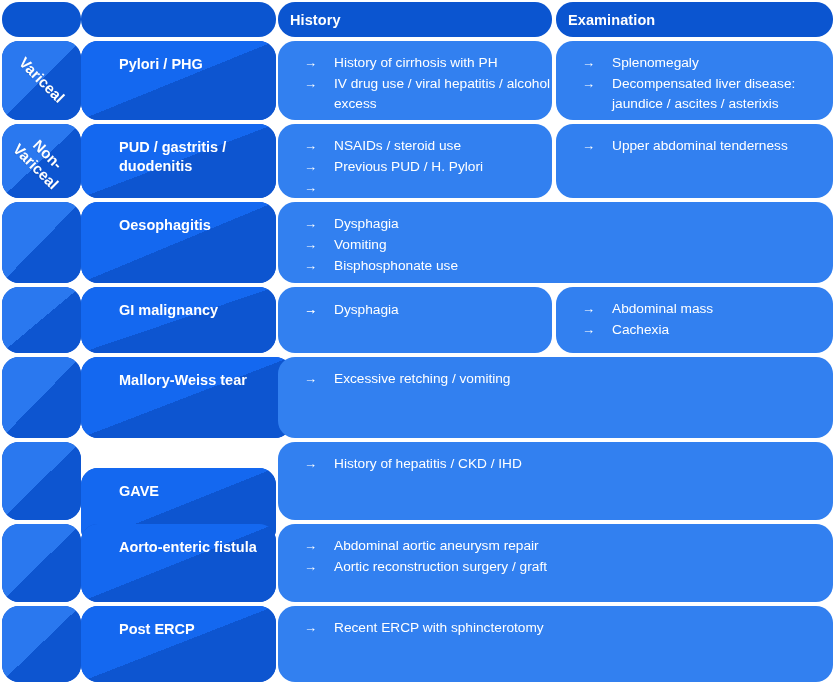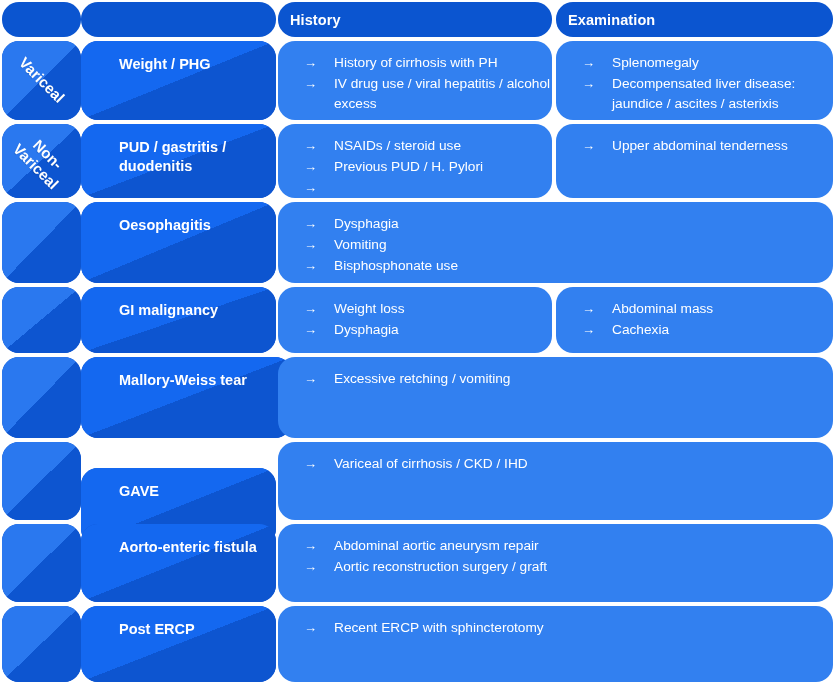--- a/index.html
+++ b/index.html
@@ -140,21 +140,21 @@
       <span class="hdr-label">Examination</span>
     </div>
     <div class="cell cat-cell" style="left: 2px; top: 41px; width: 79px; height: 79px;">
       <div class="wedge"></div>
       <div class="cat-label">
         <span>Variceal</span>
       </div>
     </div>
     <div class="cell cond-cell" style="left: 81px; top: 41px; width: 195px; height: 79px;">
       <div class="shade"></div>
-      <div class="cond-label">Weight / PHG</div>
+      <div class="cond-label">Pylori / PHG</div>
     </div>
     <div class="cell content-cell" style="left: 278px; top: 41px; width: 274px; height: 79px;">
       <ul class="bullets">
         <li>
           <span class="arrow">→</span>
           <span class="txt">History of cirrhosis with PH</span>
         </li>
         <li>
           <span class="arrow">→</span>
           <span class="txt">IV drug use / viral hepatitis / alcohol excess</span>
@@ -234,21 +234,20 @@
       <div class="wedge"></div>
     </div>
     <div class="cell cond-cell" style="left: 81px; top: 287px; width: 195px; height: 66px; text-decoration: underline;">
       <div class="shade"></div>
       <div class="cond-label">GI malignancy</div>
     </div>
     <div class="cell content-cell" style="left: 278px; top: 287px; width: 274px; height: 66px;">
       <ul class="bullets">
         <li>
           <span class="arrow">→</span>
-          <span class="txt">Weight loss</span>
         </li>
         <li>
           <span class="arrow">→</span>
           <span class="txt">Dysphagia</span>
         </li>
       </ul>
     </div>
     <div class="cell content-cell" style="left: 556px; top: 287px; width: 277px; height: 66px;">
       <ul class="bullets">
         <li>
@@ -280,21 +279,21 @@
       <div class="wedge"></div>
     </div>
     <div class="cell cond-cell" style="left: 81px; top: 468px; width: 195px; height: 78px;">
       <div class="shade"></div>
       <div class="cond-label">GAVE</div>
     </div>
     <div class="cell content-cell" style="left: 278px; top: 442px; width: 555px; height: 78px;">
       <ul class="bullets">
         <li>
           <span class="arrow">→</span>
-          <span class="txt">Variceal of cirrhosis / CKD / IHD</span>
+          <span class="txt">History of hepatitis / CKD / IHD</span>
         </li>
       </ul>
     </div>
     <div class="cell cat-cell" style="left: 2px; top: 524px; width: 79px; height: 78px;">
       <div class="wedge"></div>
     </div>
     <div class="cell cond-cell" style="left: 81px; top: 524px; width: 195px; height: 78px;">
       <div class="shade"></div>
       <div class="cond-label">Aorto-enteric fistula</div>
     </div>

